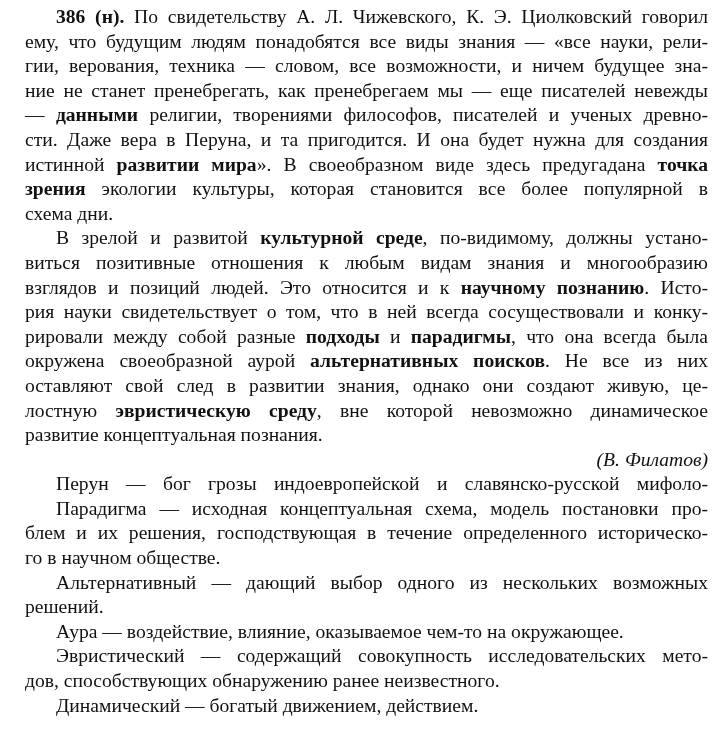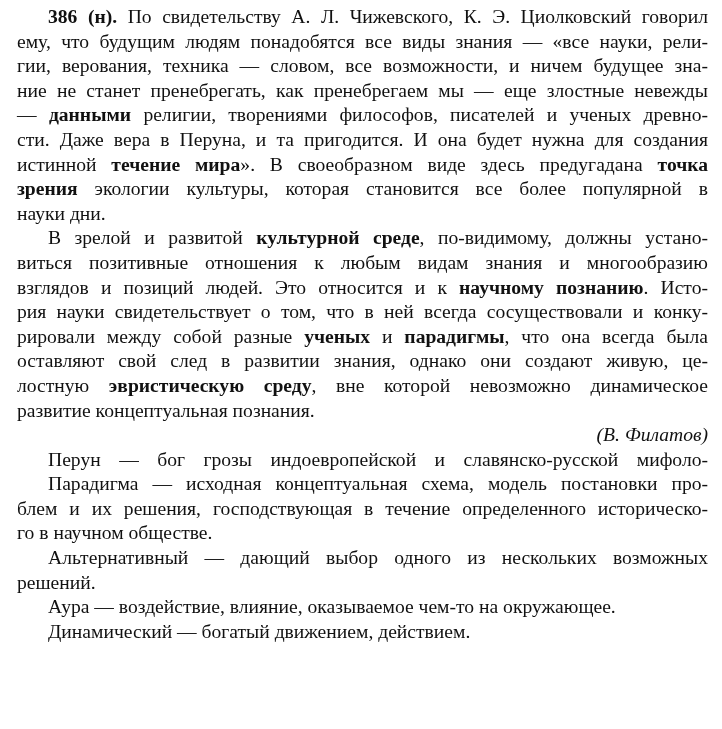--- a/index.html
+++ b/index.html
@@ -3,49 +3,50 @@
 <meta charset="utf-8">
 <style>
   html, body { margin: 0; padding: 0; background: #ffffff; }
   body { width: 722px; height: 729px; overflow: hidden; position: relative; }
   .page {
     position: absolute; left: 17px; top: 5px; width: 691px;
     font-family: "Liberation Serif", serif; font-size: 19.6px; color: #111;
   }
   .line {
     height: 24.6px; line-height: 24.6px; white-space: nowrap;
-    text-align: justify; text-align-last: justify; display: block;
+    text-align: justify; text-align-last: justify; display: block; margin-left: 8px;
   }
   .line.last { text-align-last: left; }
   .line.indent { padding-left: 31px; }
   .line.right { text-align: right; text-align-last: right; font-style: italic; }
   b { font-weight: bold; }
   .num { font-weight: bold; }
 </style>
 </head>
 <body>
 
 <div class="page">
   <div id="p1">
       <div class="line indent"><span class="num">386 (н).</span> По свидетельству А. Л. Чижевского, К. Э. Циолковский говорил</div>
       <div class="line">ему, что будущим людям понадобятся все виды знания — «все науки, рели-</div>
       <div class="line">гии, верования, техника — словом, все возможности, и ничем будущее зна-</div>
-      <div class="line">ние не станет пренебрегать, как пренебрегаем мы — еще злостные невежды</div>
+      <div class="line">ние не станет пренебрегать, как пренебрегаем мы — еще писателей невежды</div>
       <div class="line">— <b>данными</b> религии, творениями философов, писателей и ученых древно-</div>
       <div class="line">сти. Даже вера в Перуна, и та пригодится. И она будет нужна для создания</div>
-      <div class="line">истинной <b>течение мира</b>». В своеобразном виде здесь предугадана <b>точка</b></div>
+      <div class="line">истинной <b>развитии мира</b>». В своеобразном виде здесь предугадана <b>точка</b></div>
       <div class="line"><b>зрения</b> экологии культуры, которая становится все более популярной в</div>
-      <div class="line last">науки дни.</div>
+      <div class="line last">схема дни.</div>
     </div>
   <div id="p2">
       <div class="line indent">В зрелой и развитой <b>культурной среде</b>, по-видимому, должны устано-</div>
       <div class="line">виться позитивные отношения к любым видам знания и многообразию</div>
       <div class="line">взглядов и позиций людей. Это относится и к <b>научному познанию</b>. Исто-</div>
       <div class="line">рия науки свидетельствует о том, что в ней всегда сосуществовали и конку-</div>
-      <div class="line">рировали между собой разные <b>ученых</b> и <b>парадигмы</b>, что она всегда была</div>
+      <div class="line">рировали между собой разные <b>подходы</b> и <b>парадигмы</b>, что она всегда была</div>
+      <div class="line">окружена своеобразной аурой <b>альтернативных поисков</b>. Не все из них</div>
       <div class="line">оставляют свой след в развитии знания, однако они создают живую, це-</div>
       <div class="line">лостную <b>эвристическую среду</b>, вне которой невозможно динамическое</div>
       <div class="line last">развитие концептуальная познания.</div>
     </div>
   <div class="line right">(В. Филатов)</div>
   <div id="gloss">
       <div>
         <div class="line indent">Перун — бог грозы индоевропейской и славянско-русской мифоло-</div>
       </div>
       <div>
@@ -54,16 +55,20 @@
         <div class="line last">го в научном обществе.</div>
       </div>
       <div>
         <div class="line indent">Альтернативный — дающий выбор одного из нескольких возможных</div>
         <div class="line last">решений.</div>
       </div>
       <div>
         <div class="line indent last">Аура — воздействие, влияние, оказываемое чем-то на окружающее.</div>
       </div>
       <div>
+        <div class="line indent">Эвристический — содержащий совокупность исследовательских мето-</div>
+        <div class="line last">дов, способствующих обнаружению ранее неизвестного.</div>
+      </div>
+      <div>
         <div class="line indent last">Динамический — богатый движением, действием.</div>
       </div>
     </div>
 </div>
 
 </body></html>

